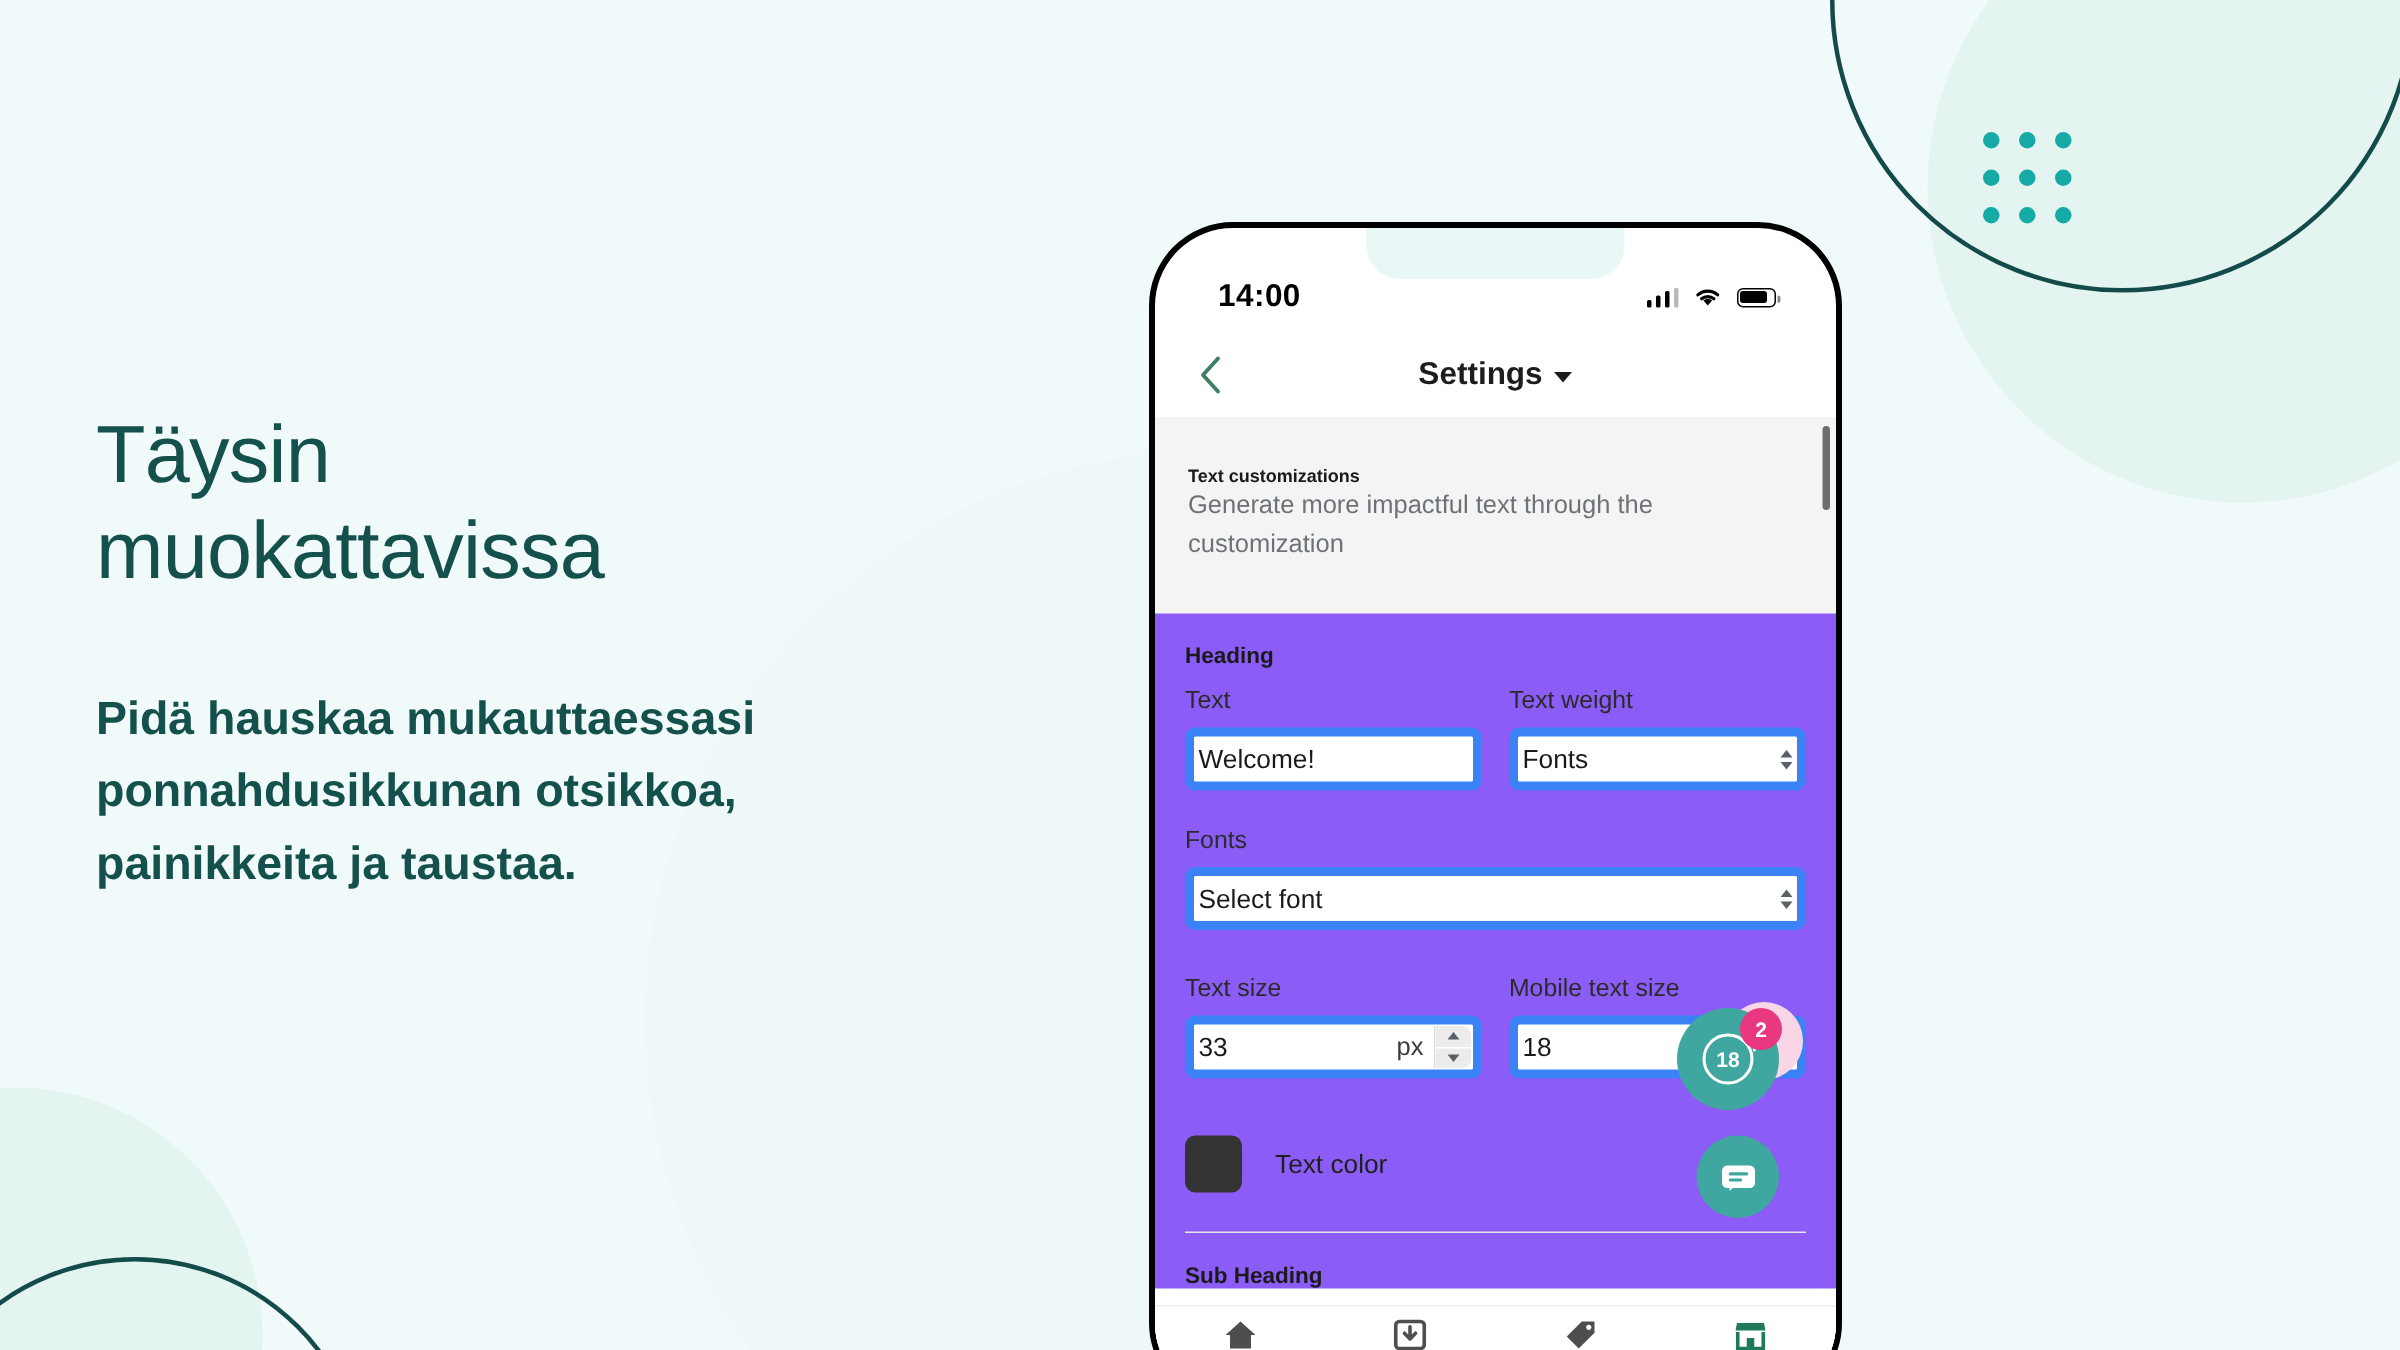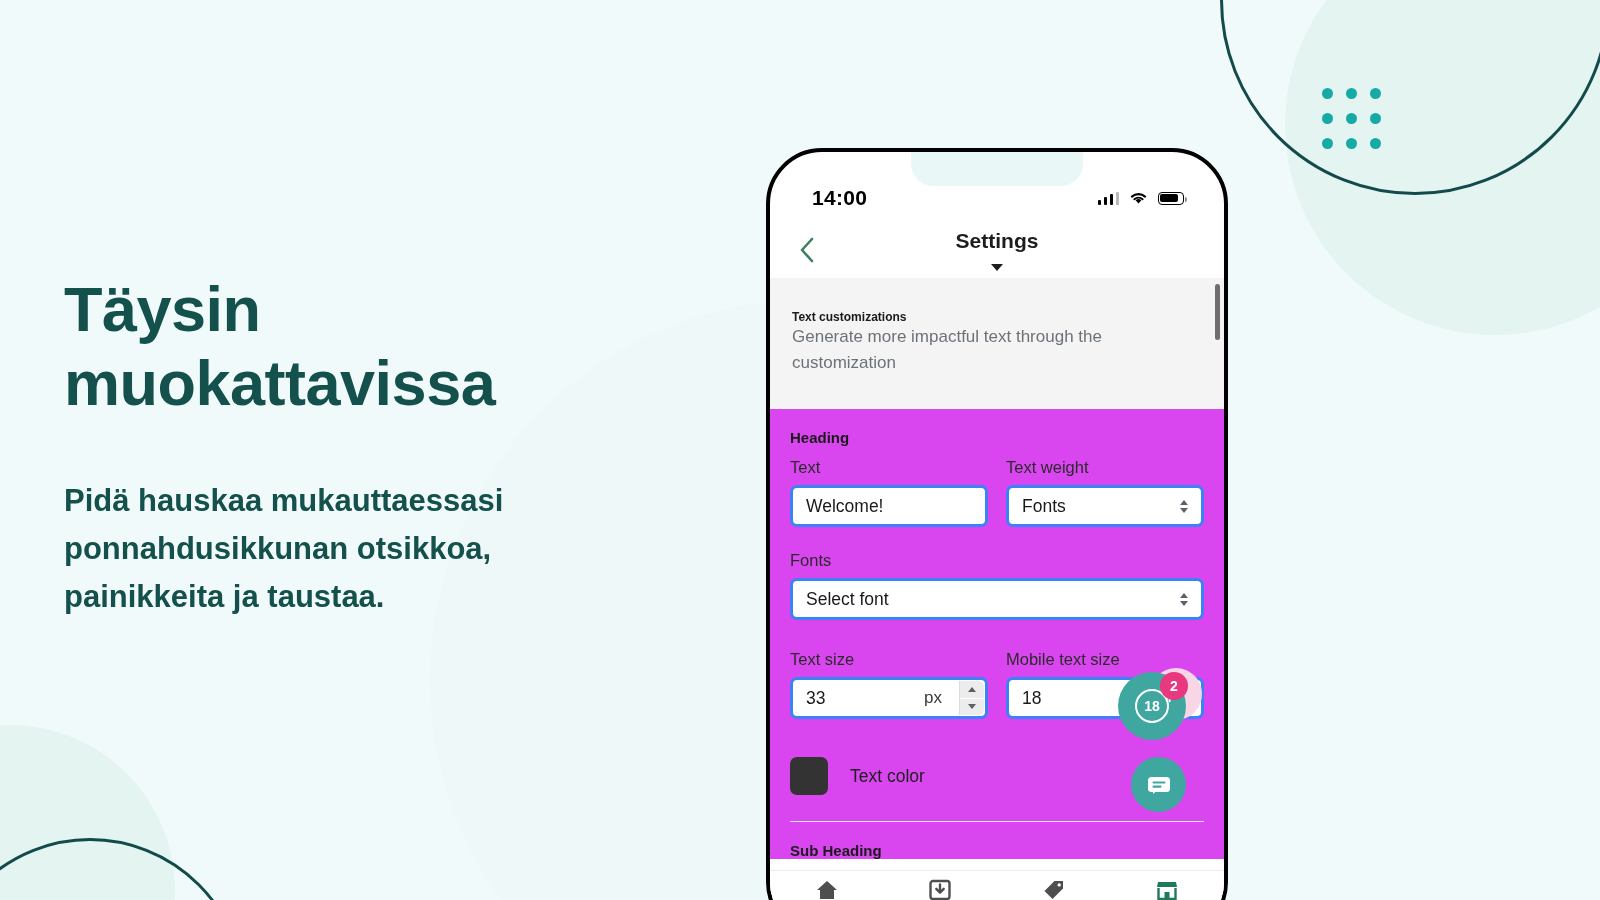--- a/index.html
+++ b/index.html
@@ -48,21 +48,21 @@
   }
   .deco-ring-bl {
     width:310px; height:310px; border-radius:50%;
     border:3px solid #134B4A;
     left:-65px; top:838px;
   }
 
   
   .copy { position:absolute; left:64px; top:272px; width:620px; z-index:5; }
   .headline {
-    font-size:63px; line-height:1.18; font-weight:bold;
+    font-size:54px; line-height:1.18; font-weight:normal;
     color:#14504C; letter-spacing:-0.5px; white-space:pre-line;
   }
   .subcopy {
     margin-top:56px;
     font-size:31px; line-height:1.55; font-weight:700;
     color:#14504C; white-space:pre-line;
   }
 
   
   .phone {
@@ -105,23 +105,22 @@
 
   
   .navbar {
     height:56px; display:flex; align-items:center;
     padding:0 22px; position:relative; background:#fff;
   }
   .back-chev { width:30px; height:30px; display:flex; align-items:center; justify-content:center; }
   .nav-title {
     position:absolute; left:0; right:0; text-align:center;
     font-size:21px; font-weight:bold; color:#1d1d1d;
-    display:flex; align-items:center; justify-content:space-between; gap:8px;
+    display:flex; align-items:center; justify-content:center; gap:8px;
     pointer-events:none;
-    flex-direction:column;
   }
   .caret-down {
     width:0; height:0; border-left:6px solid transparent;
     border-right:6px solid transparent; border-top:7px solid #1d1d1d;
     margin-top:3px;
   }
 
   
   .screen-body { position:relative; height:624px; background:#fff; overflow:hidden; }
 
@@ -130,30 +129,30 @@
   .info-desc {
     font-size:17px; line-height:1.5; color:#6d7278;
     max-width:330px;
   }
 
   .scrollthumb {
     position:absolute; right:4px; top:6px; width:5px; height:56px;
     background:#6e6e6e; border-radius:3px;
   }
 
-  .form { padding:20px 20px 0 20px; background:#d946ef; }
+  .form { padding:20px 20px 0 20px; background:#8b5cf6; }
   .group-label { font-size:15px; font-weight:bold; color:#1a1a1a; margin-bottom:12px; }
   .row { display:flex; gap:18px; }
   .col { flex:1; min-width:0; }
   .field-label { font-size:16.5px; color:#2b2b2b; margin-bottom:8px; }
 
   .input {
-    height:42px; border:3px solid #3b82f6; border-radius:7px;
+    height:42px; border:6px solid #3b82f6; border-radius:7px;
     background:#fff; display:flex; align-items:center;
-    padding:0 13px; font-size:17.5px; color:#1a1a1a;
+    padding:0 3px; font-size:17.5px; color:#1a1a1a;
     position:relative;
   }
   .input .suffix { margin-left:auto; color:#3a3a3a; font-size:17px; }
 
   .select { justify-content:space-between; }
   .updown { display:flex; flex-direction:column; gap:3px; align-items:center; }
   .updown .ar { width:0; height:0; border-left:4.5px solid transparent; border-right:4.5px solid transparent; }
   .updown .up { border-bottom:5.5px solid #5b6168; }
   .updown .dn { border-top:5.5px solid #5b6168; }
 

